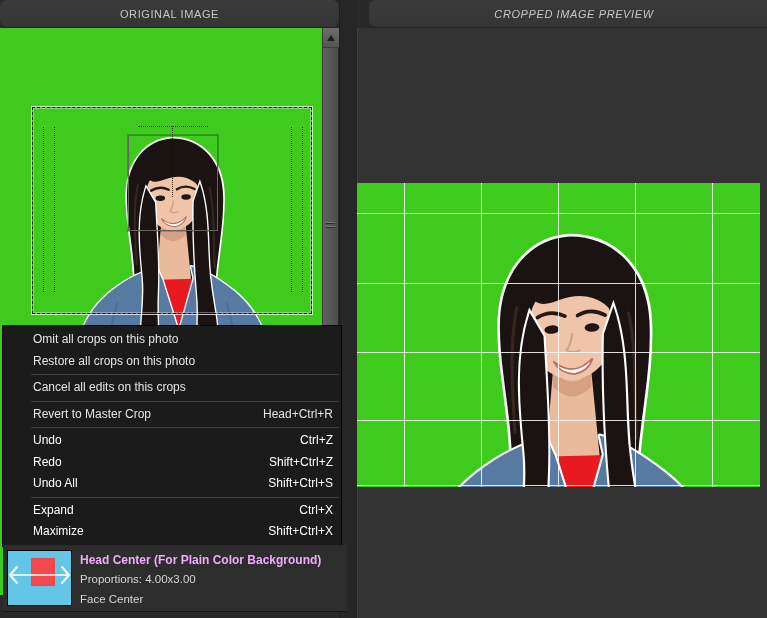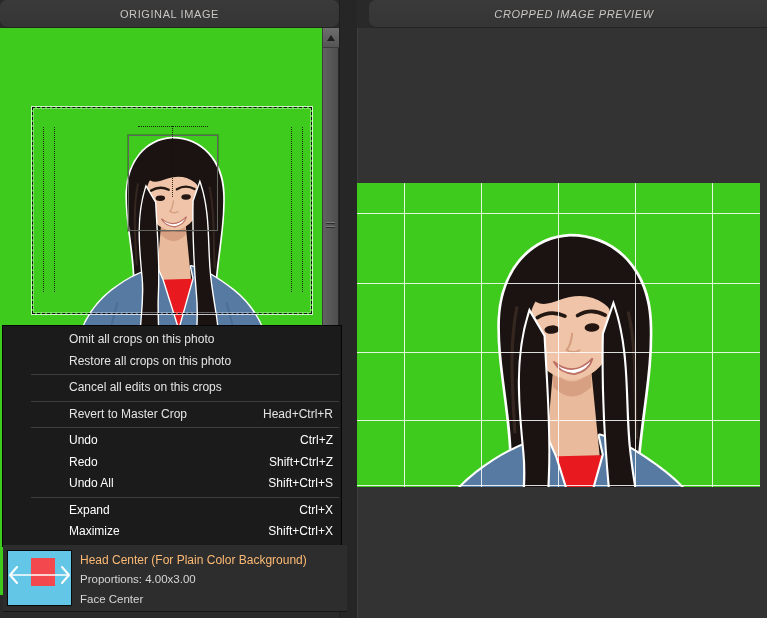--- a/index.html
+++ b/index.html
@@ -83,37 +83,36 @@
     left:2px;top:325px;width:340px;z-index:10;
     background:#1b1b1b;border:1px solid #060606;
     padding:3px 0;box-sizing:border-box;
     font-size:12px;
   }
   .mi{
     height:21.5px;line-height:21.5px;
     padding:0 8px 0 30px;
     color:#e4e4e4;display:flex;justify-content:space-between;
     white-space:nowrap;
-    margin-left:36px;
   }
   .mi .sc{color:#e4e4e4;}
   .mi.disabled, .mi.disabled .sc{color:#ffffff;}
   .msep{height:1px;background:#3e3e3e;margin:2px 2px 2px 28px;}
 
   
   #preset-row{
     left:3px;top:545px;width:344px;height:67px;z-index:10;
     background:#2d2d2d;border-bottom:1px solid #161616;box-sizing:border-box;
   }
   #preset-thumb{
     position:absolute;left:4px;top:5px;width:65px;height:56px;
     background:#63c6e7;border:1px solid #0a0a0a;box-sizing:border-box;
   }
   #preset-text{position:absolute;left:77px;top:6px;right:6px;}
-  #preset-title{font-size:12px;font-weight:normal;color:#fdba74;line-height:18px;white-space:nowrap;}
+  #preset-title{font-size:12px;font-weight:bold;color:#f0abfc;line-height:18px;white-space:nowrap;}
   .preset-line{font-size:11.5px;color:#d6d6d6;line-height:20px;white-space:nowrap;}
 </style>
 </head>
 <body>
 
 <svg width="0" height="0" style="position:absolute" aria-hidden="true">
   <defs>
     <symbol id="woman" viewBox="0 0 300 420">
 
       <path d="M150 24 C112 26 86 58 84 102 C82.5 142 93 182 95 228 C97 272 86 314 93 350 C98 374 114 384 126 372 C133 352 128 322 130 290 L132 208 L172 206 L174 288 C176 324 172 356 180 376 C190 390 208 384 214 360 C222 322 210 276 214 232 C218 186 227 146 225 104 C223 58 194 24 150 24 Z" fill="#1a1311" stroke="#ffffff" stroke-width="5" paint-order="stroke" stroke-linejoin="round"></path>

